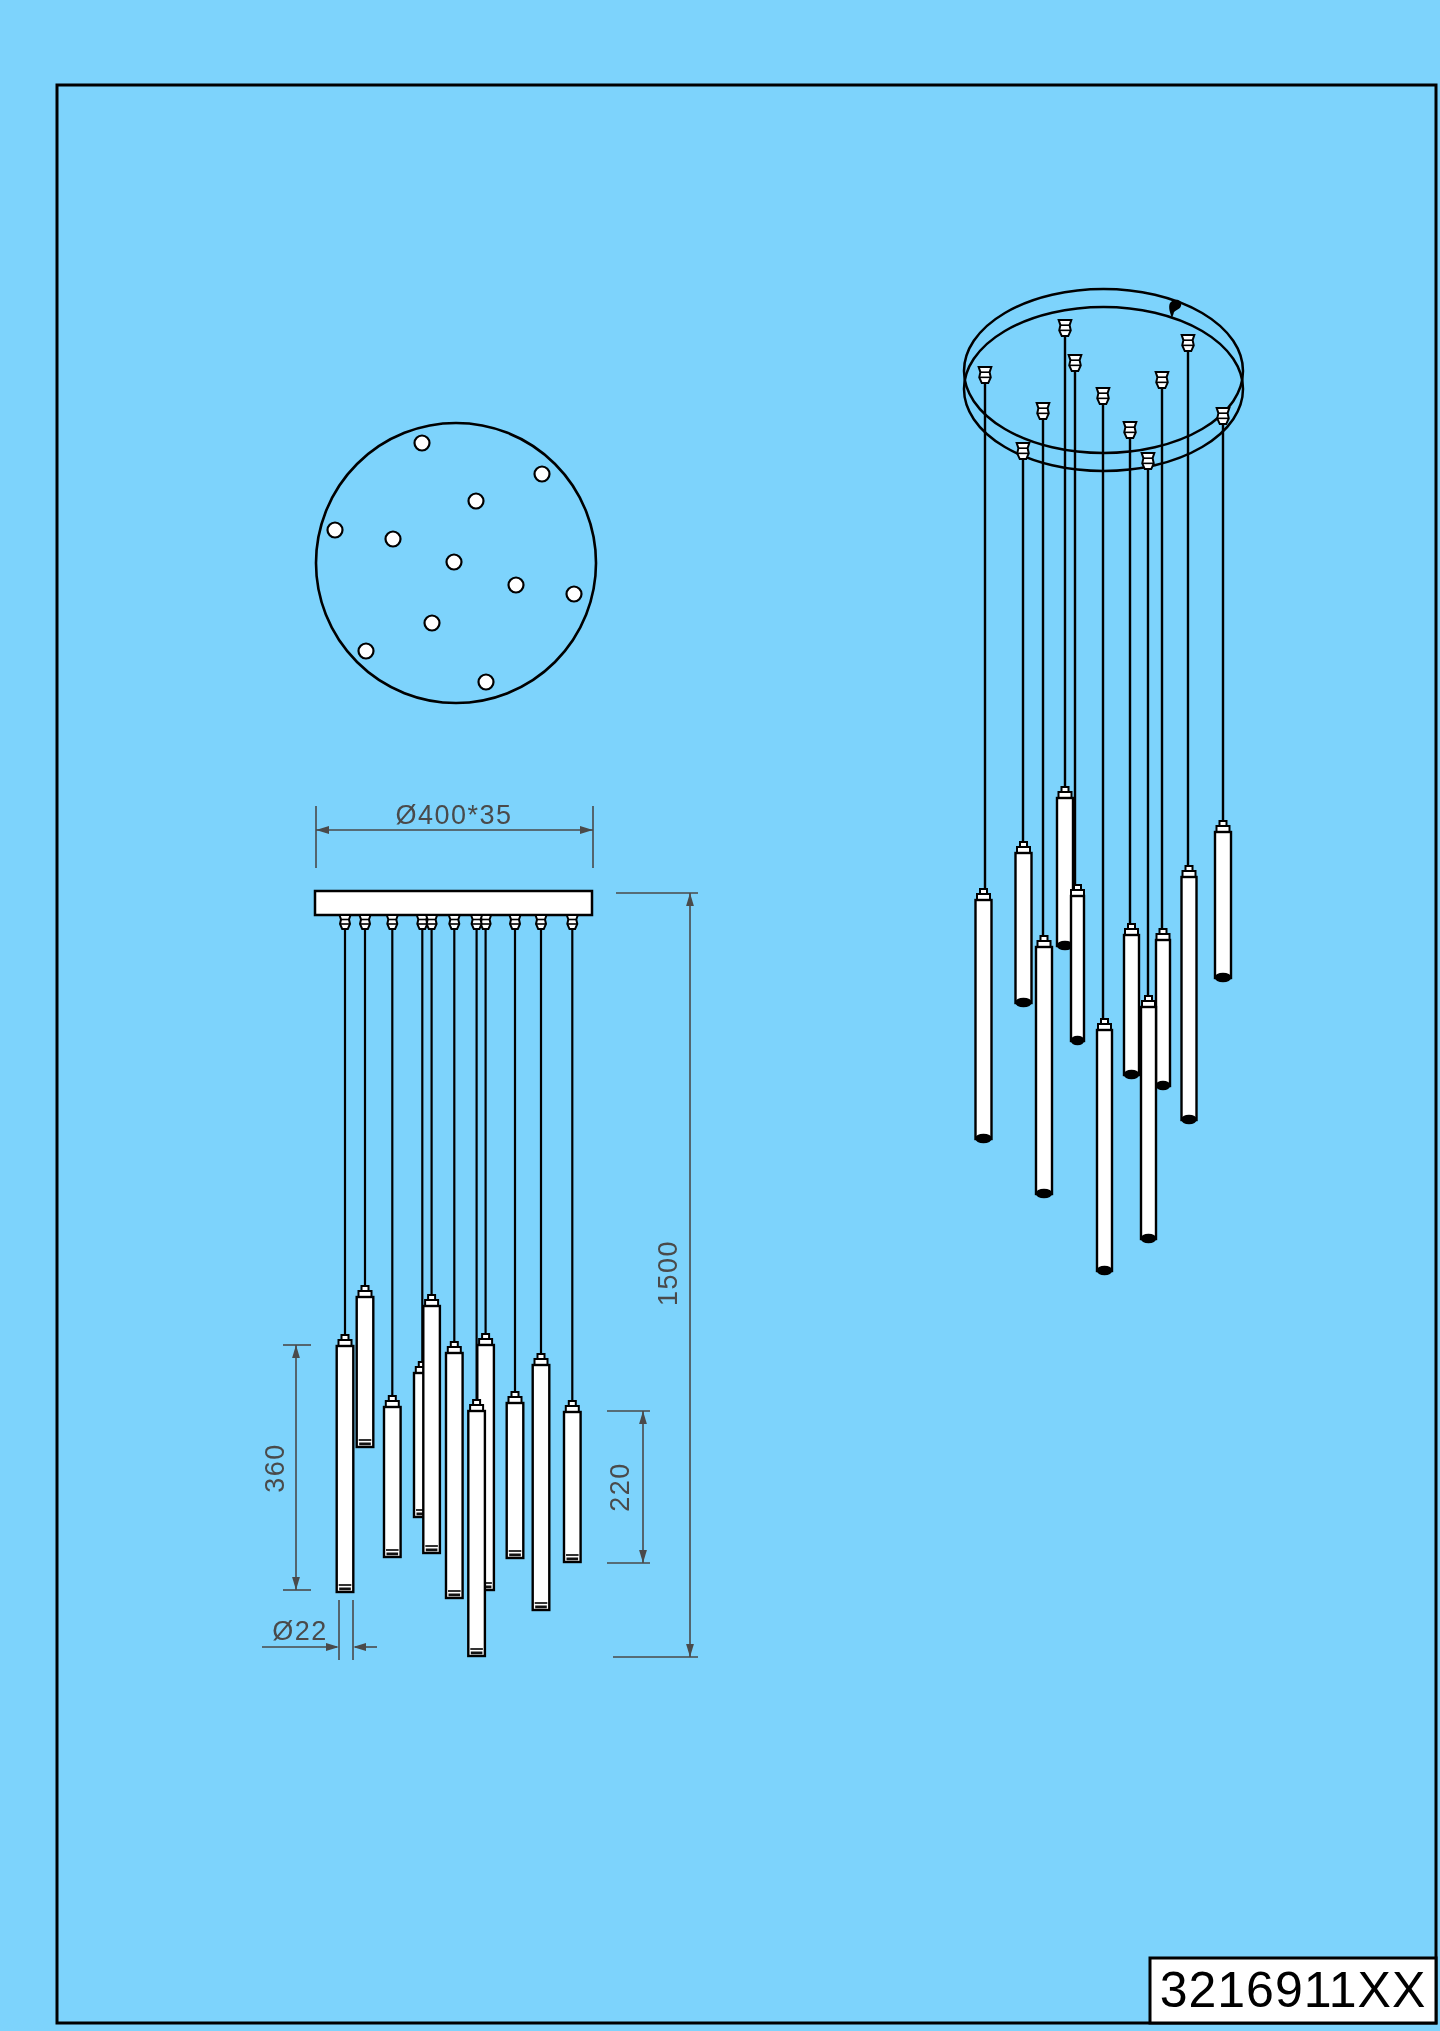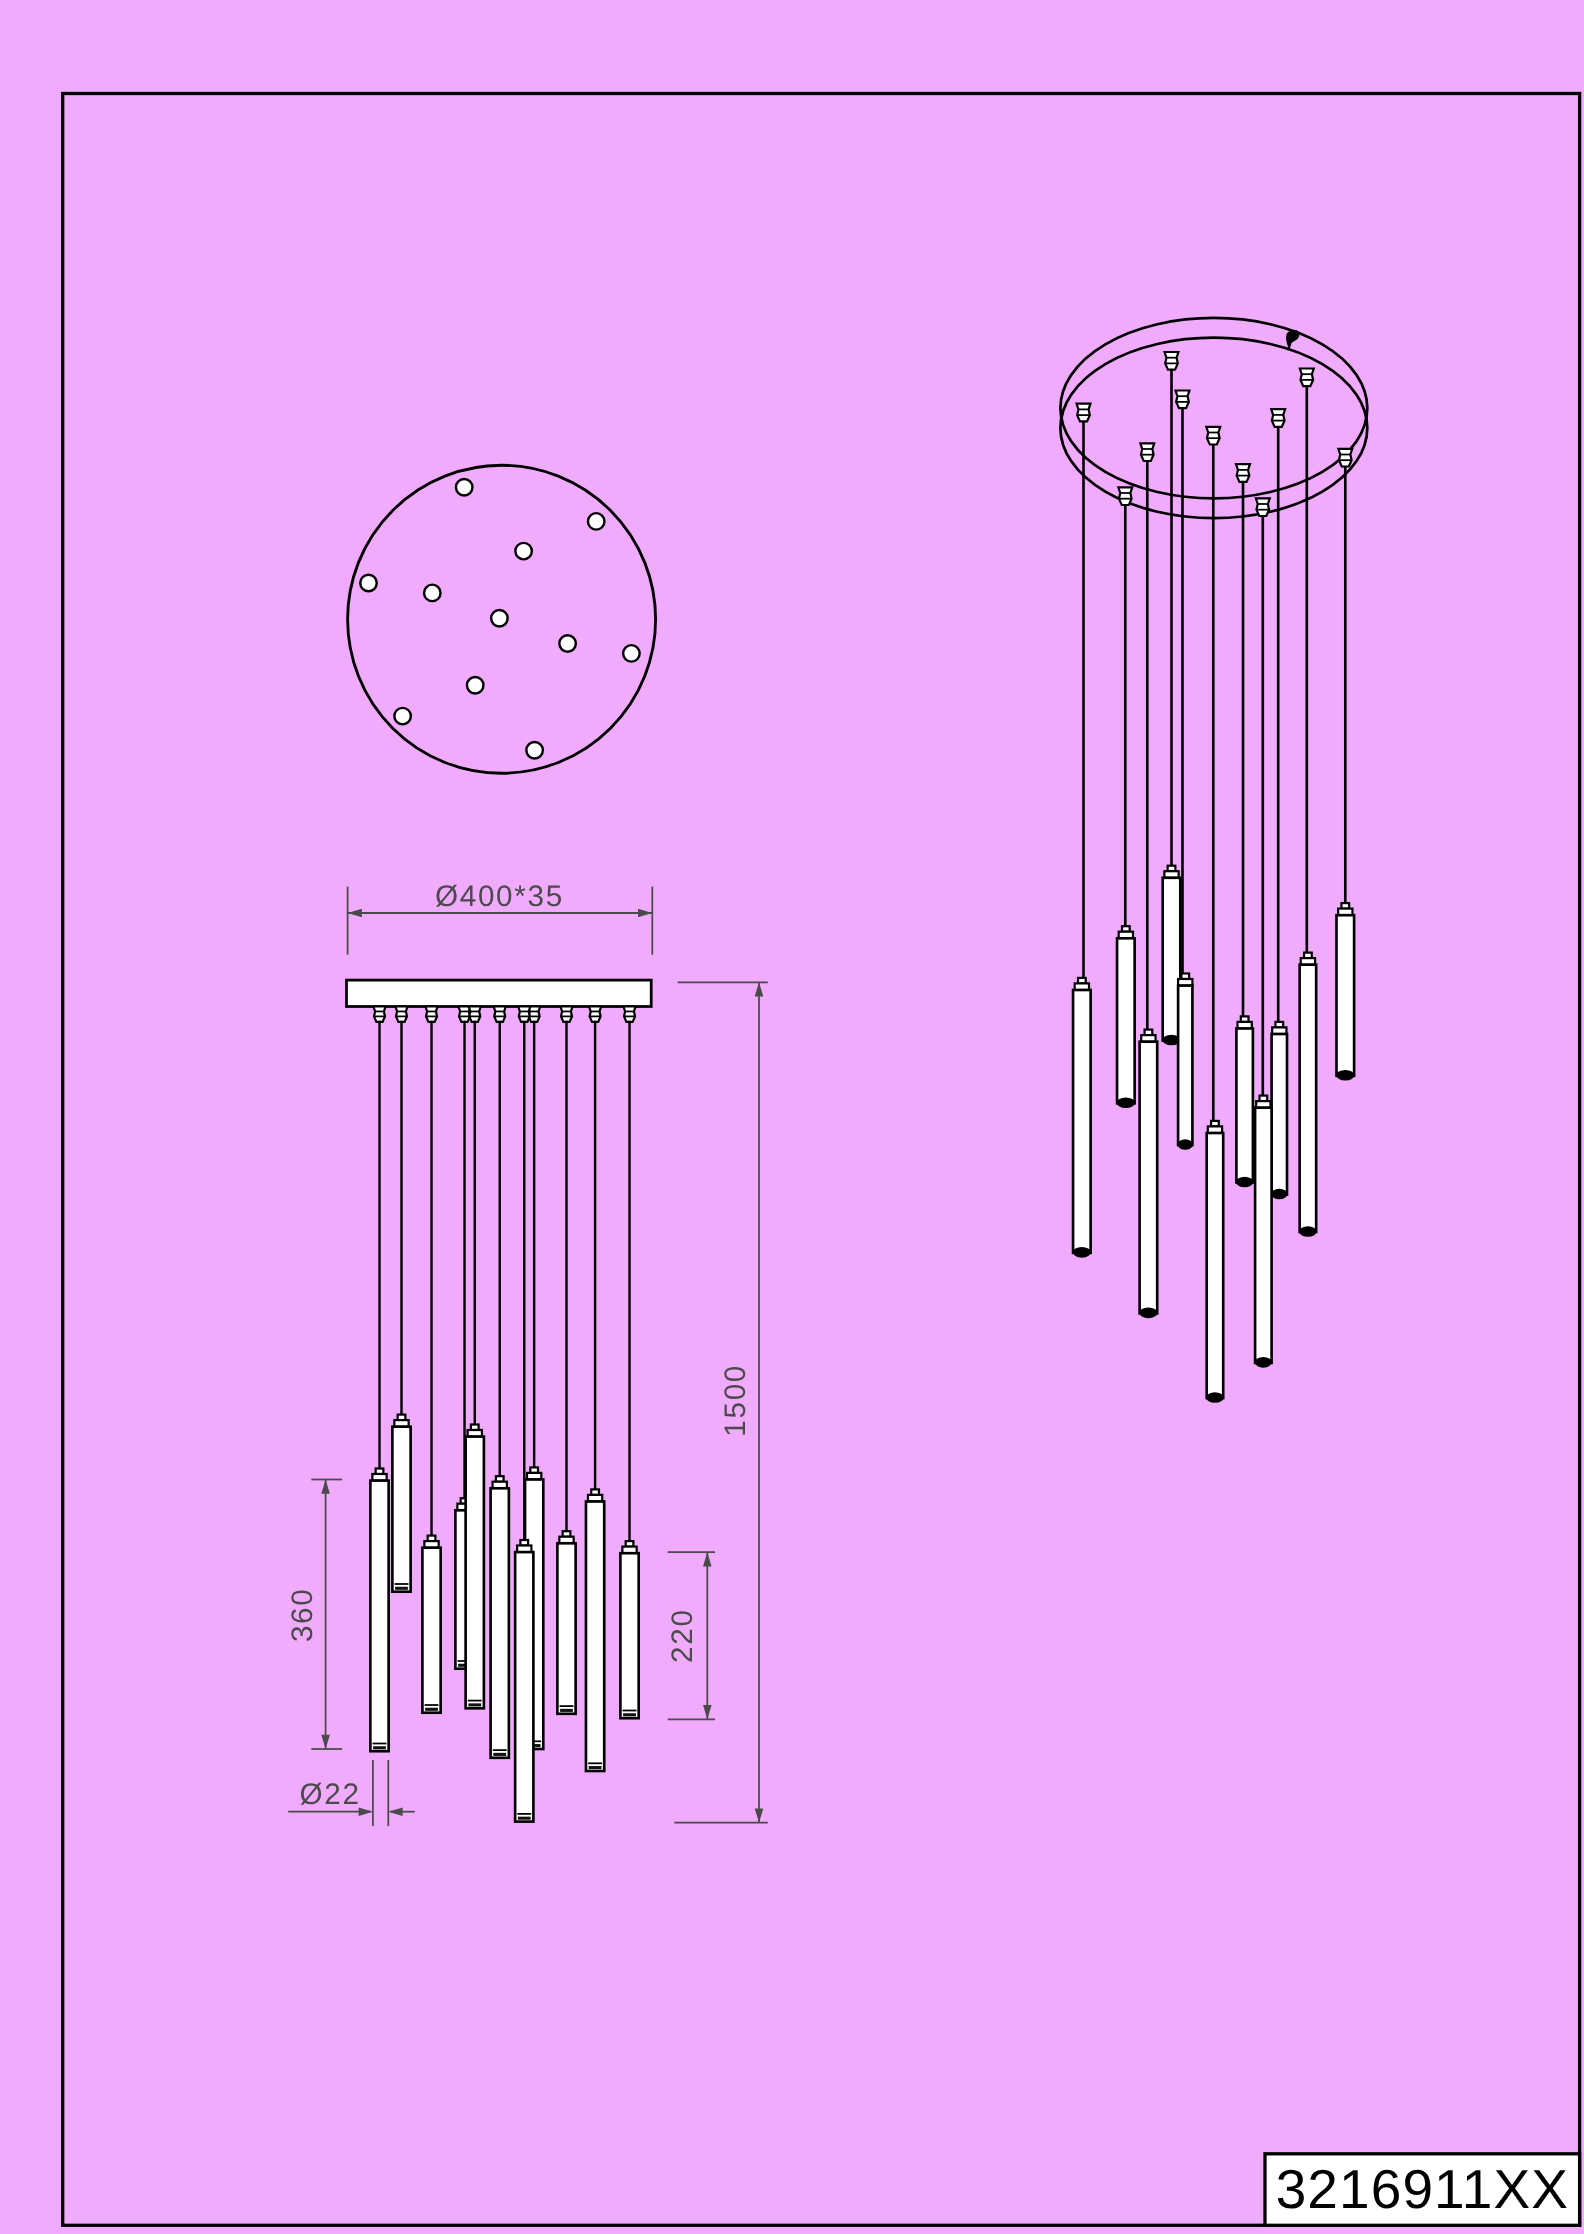--- a/index.html
+++ b/index.html
@@ -1,16 +1,16 @@
 <!DOCTYPE html>
 <html><head>
 <meta charset="utf-8">
 <style>
   html,body{margin:0;padding:0;background:#ffffff;}
-  .sheet{position:relative;width:1440px;height:2031px;background:#f0abfc;
+  .sheet{position:relative;width:1440px;height:2031px;background:#7dd3fc;
          font-family:"Liberation Sans",sans-serif;text-align:right;}
   svg{display:block;}
   text{font-family:"Liberation Sans",sans-serif;}
   .dim-text{letter-spacing:1.5px;}
   .title-text{letter-spacing:1px;}
 </style>
 </head>
 <body>
 
 <div class="sheet">

